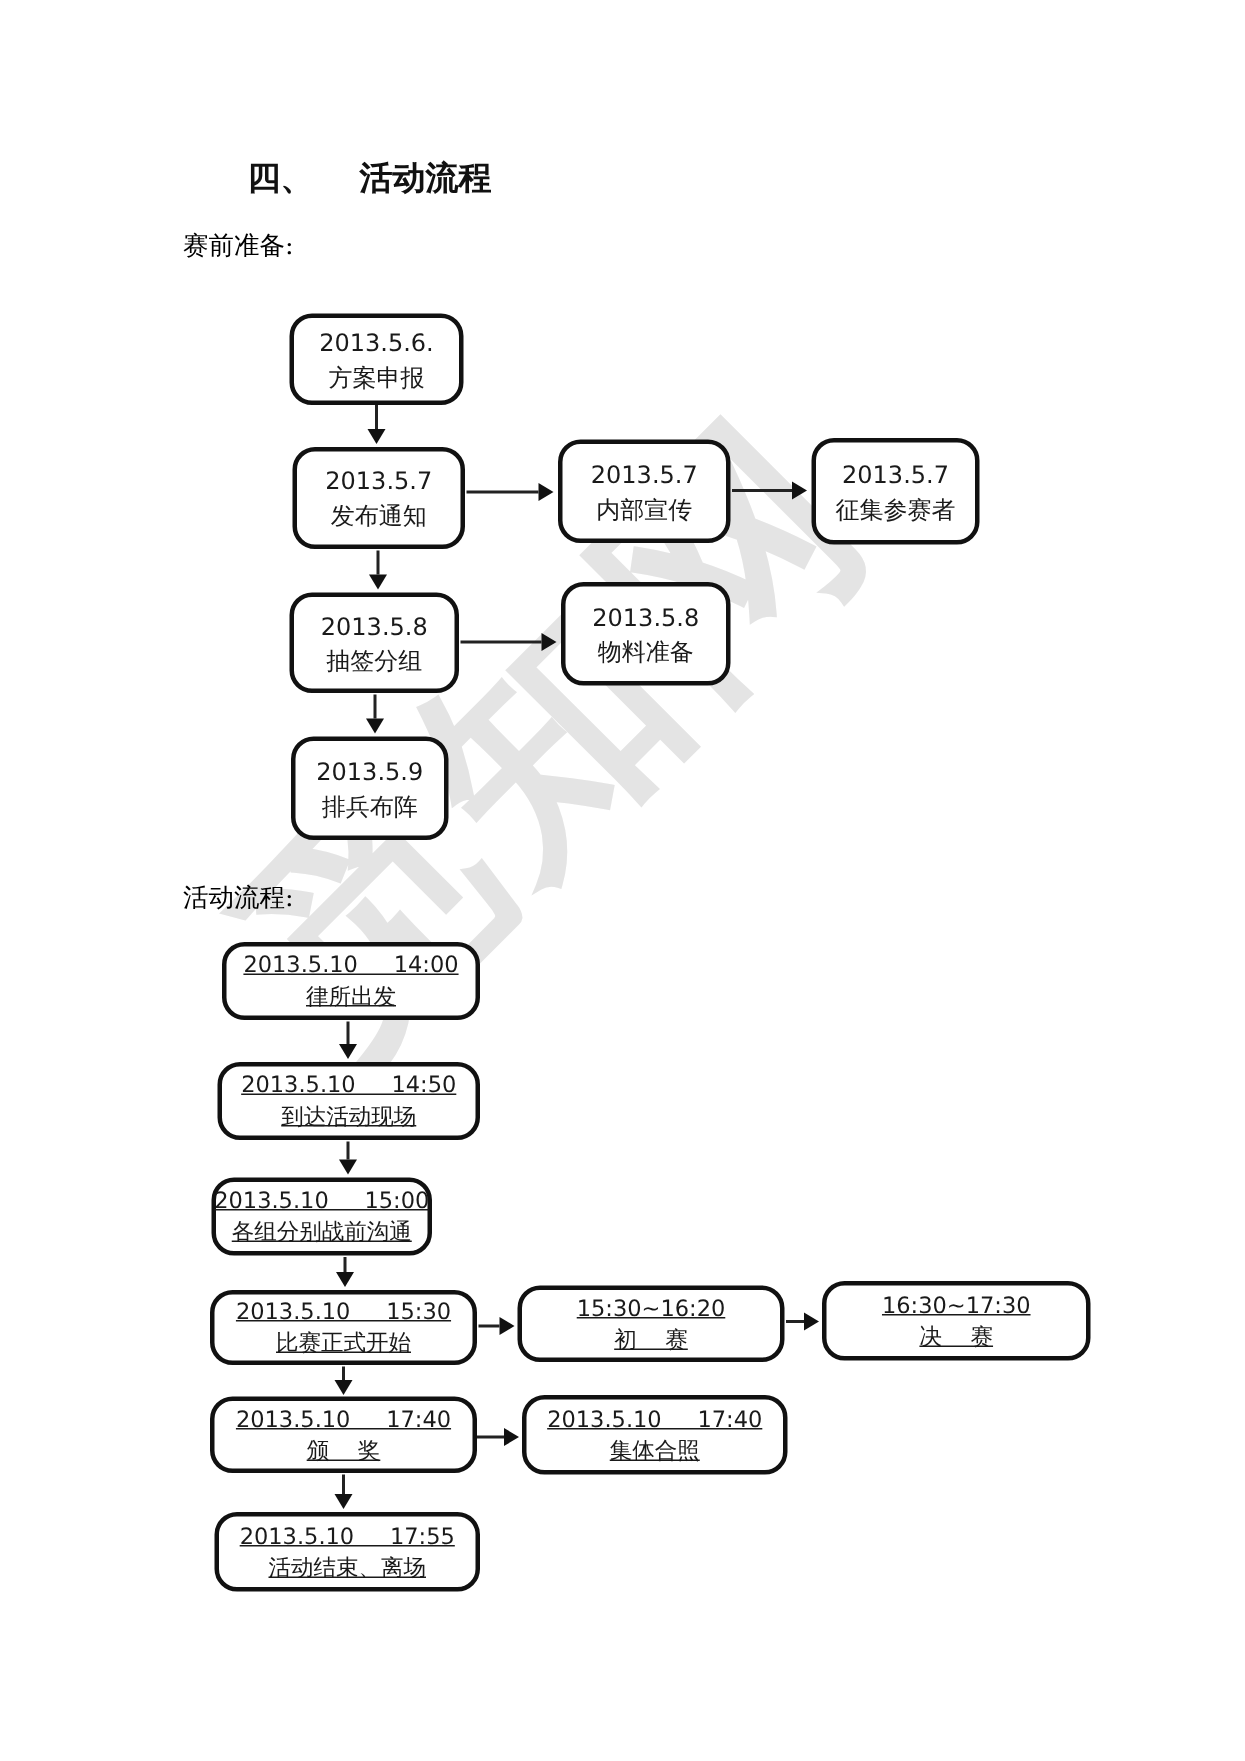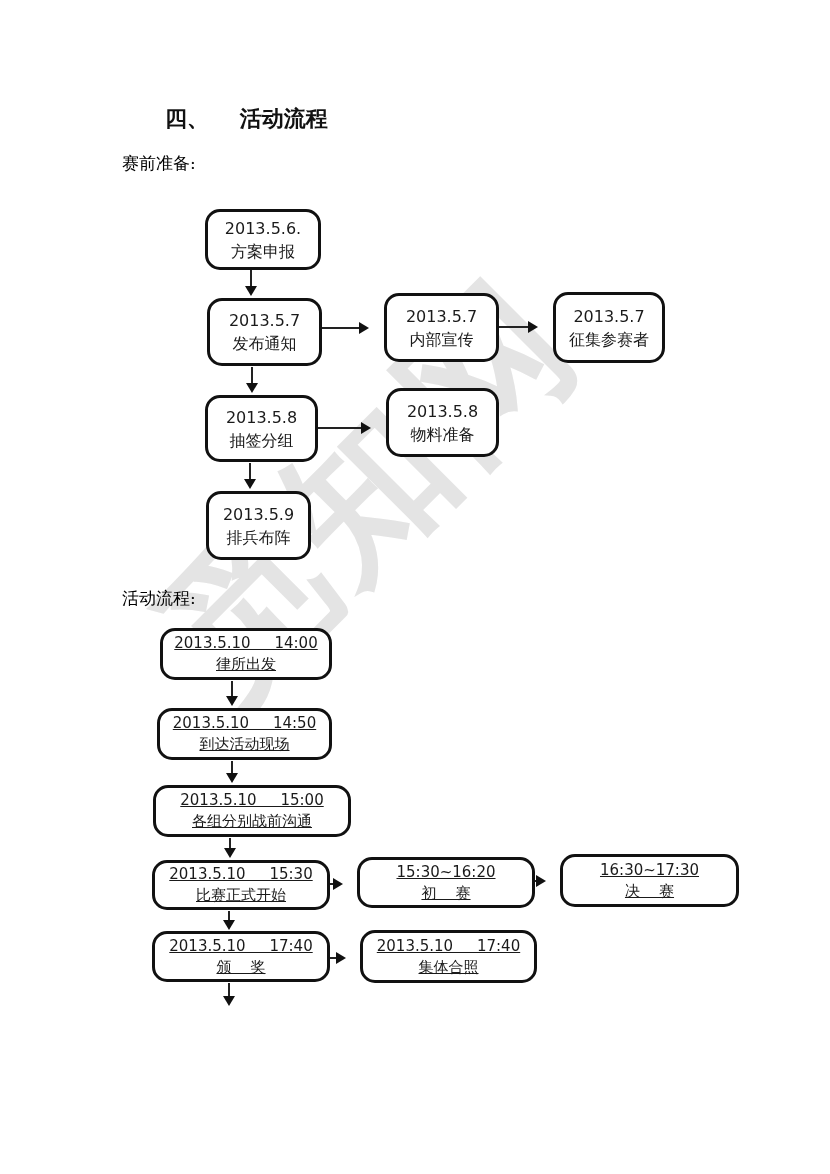--- a/index.html
+++ b/index.html
@@ -11,21 +11,21 @@
         color:#e4e4e4;letter-spacing:8px;z-index:0;white-space:pre;user-select:none;}
   .heading{position:absolute;left:165px;top:104px;
         font-family:"DejaVu Serif","Liberation Serif",serif;
         font-weight:700;font-size:22px;color:#111;white-space:pre;z-index:2;}
   .slabel{position:absolute;font-family:"DejaVu Serif","Liberation Serif",serif;
         font-size:17px;color:#000000;white-space:pre;z-index:2;}
   .slabel.pre{left:122px;top:152px;}
   .slabel.flow{left:122px;top:587px;}
   .node{position:absolute;box-sizing:border-box;background:#fff;border:3px solid #111;
         border-radius:15px;display:flex;flex-direction:column;align-items:center;
-        justify-content:center;text-align:center;z-index:2;margin-left:12px;}
+        justify-content:center;text-align:center;z-index:2;}
   .f1{font-size:16px;line-height:23px;}
   .f2{font-size:15px;line-height:21px;text-decoration:underline;}
   .nl{white-space:pre;}
   .varrow{position:absolute;width:12px;display:flex;flex-direction:column;
         align-items:center;z-index:1;}
   .varrow .vline{width:2px;flex:1;background:#222;}
   .varrow .vhead{width:0;height:0;border-left:6px solid transparent;
         border-right:6px solid transparent;border-top:10px solid #111;}
   .harrow{position:absolute;height:12px;display:flex;align-items:center;z-index:1;}
   .harrow .hline{height:2px;flex:1;background:#222;}
@@ -100,21 +100,21 @@
   <div class="slabel flow">活动流程:</div>
 
   <div class="node f2" style="left:148px;top:628px;width:172px;height:52px">
     <div class="nl">2013.5.10     14:00</div>
     <div class="nl">律所出发</div>
   </div>
   <div class="node f2" style="left:145px;top:708px;width:175px;height:52px">
     <div class="nl">2013.5.10     14:50</div>
     <div class="nl">到达活动现场</div>
   </div>
-  <div class="node f2" style="left:141px;top:785px;width:198px;height:52px">
+  <div class="node f2" style="left:141px;top:785px;width:147px;height:52px">
     <div class="nl">2013.5.10     15:00</div>
     <div class="nl">各组分别战前沟通</div>
   </div>
   <div class="node f2" style="left:140px;top:860px;width:178px;height:50px">
     <div class="nl">2013.5.10     15:30</div>
     <div class="nl">比赛正式开始</div>
   </div>
   <div class="node f2" style="left:345px;top:857px;width:178px;height:51px">
     <div class="nl">15:30~16:20</div>
     <div class="nl">初    赛</div>
@@ -123,20 +123,24 @@
     <div class="nl">16:30~17:30</div>
     <div class="nl">决    赛</div>
   </div>
   <div class="node f2" style="left:140px;top:931px;width:178px;height:51px">
     <div class="nl">2013.5.10     17:40</div>
     <div class="nl">颁    奖</div>
   </div>
   <div class="node f2" style="left:348px;top:930px;width:177px;height:53px">
     <div class="nl">2013.5.10     17:40</div>
     <div class="nl">集体合照</div>
+  </div>
+  <div class="node f2" style="left:143px;top:1008px;width:177px;height:53px">
+    <div class="nl">2013.5.10     17:55</div>
+    <div class="nl">活动结束、离场</div>
   </div>
 
   <div class="varrow" style="left:226px;top:681px;height:25px">
       <div class="vline"></div>
       <div class="vhead"></div>
     </div>
   <div class="varrow" style="left:226px;top:761px;height:22px">
       <div class="vline"></div>
       <div class="vhead"></div>
     </div>

